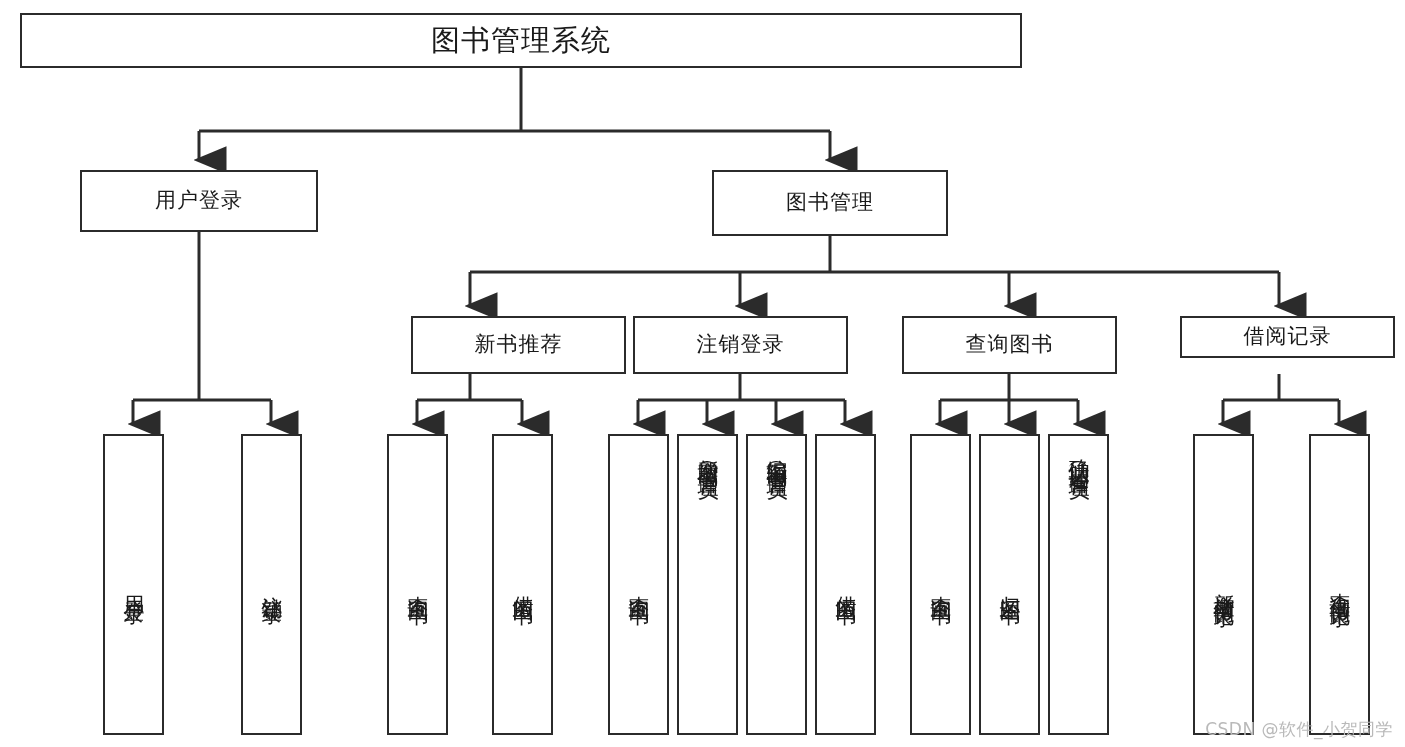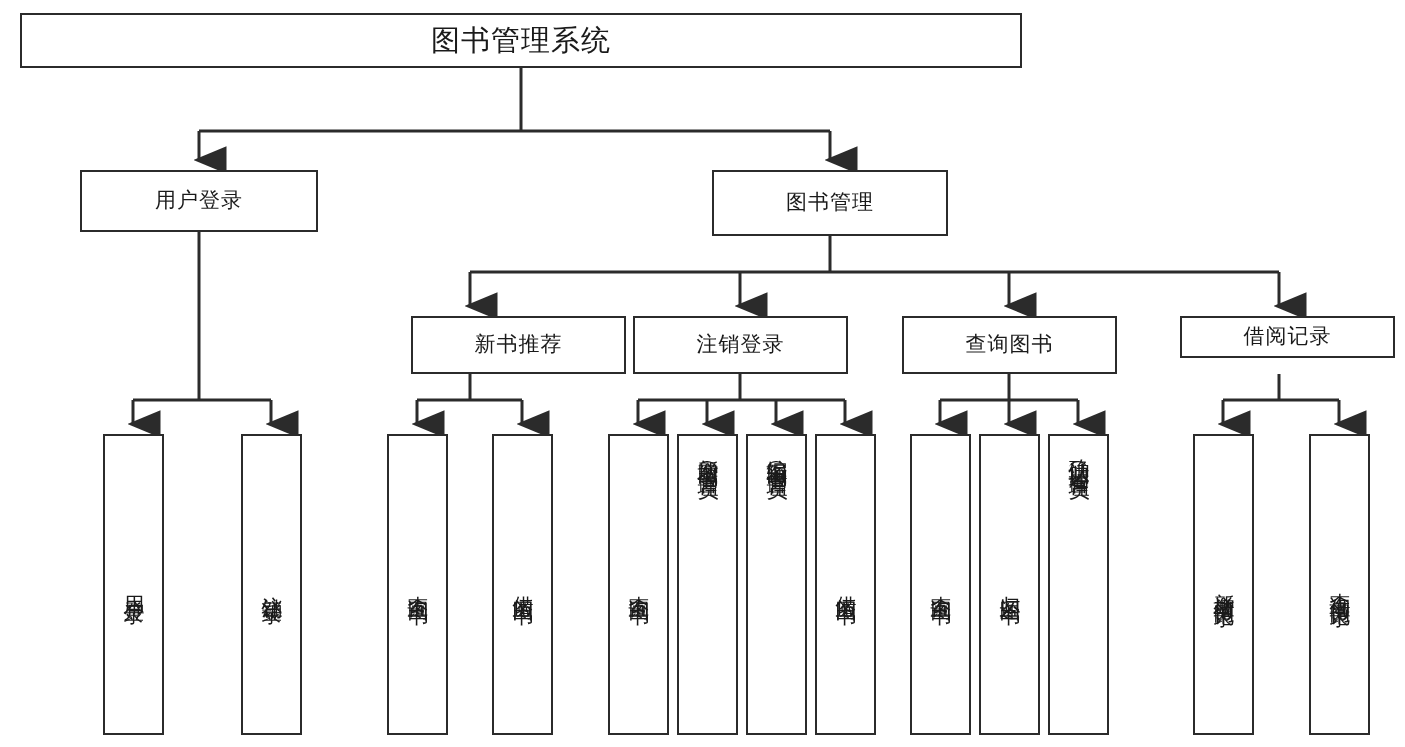--- a/index.html
+++ b/index.html
@@ -193,13 +193,14 @@
     <span class="vtext">确认归还（管理员）</span>
   </div>
 
   <div class="node leaf mid" style="left:1193px;top:434px;width:61px;height:301px;">
     <span class="vtext">新增借阅记录</span>
   </div>
   <div class="node leaf mid" style="left:1309px;top:434px;width:61px;height:301px;">
     <span class="vtext">查询借阅记录</span>
   </div>
 
+  <div class="watermark">CSDN @软件_小贺同学</div>
 </div>
 
 </body></html>

